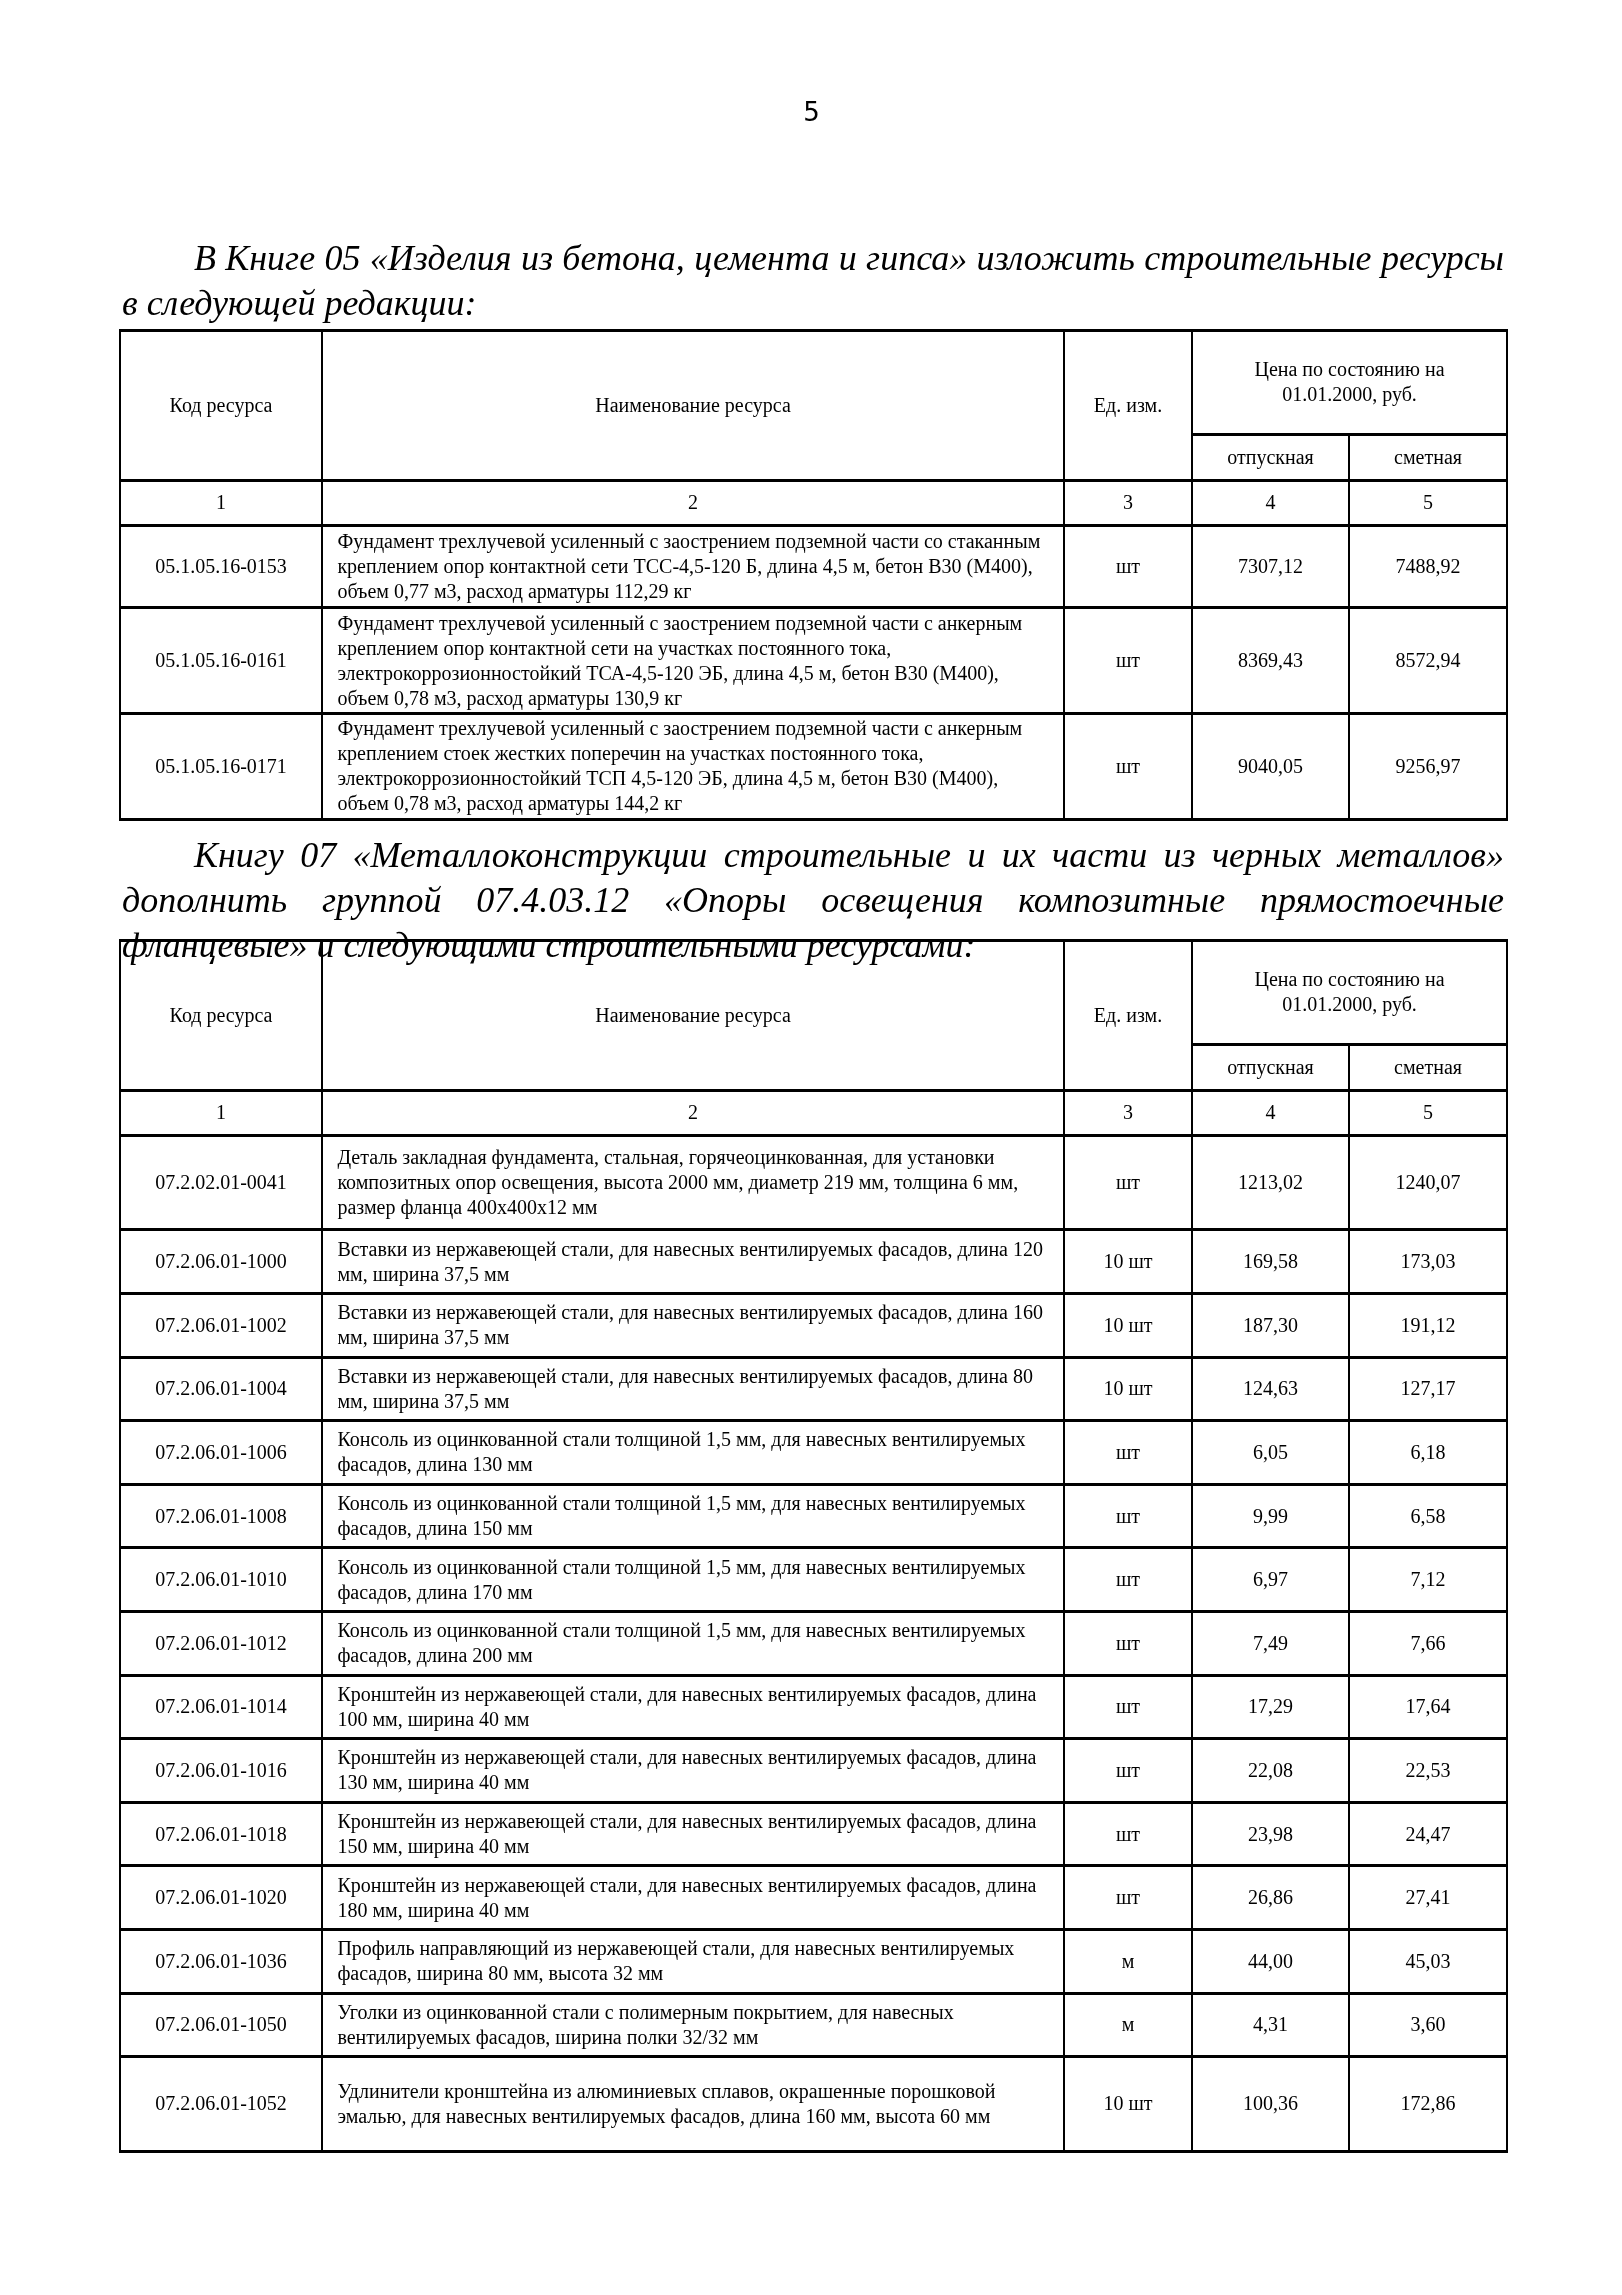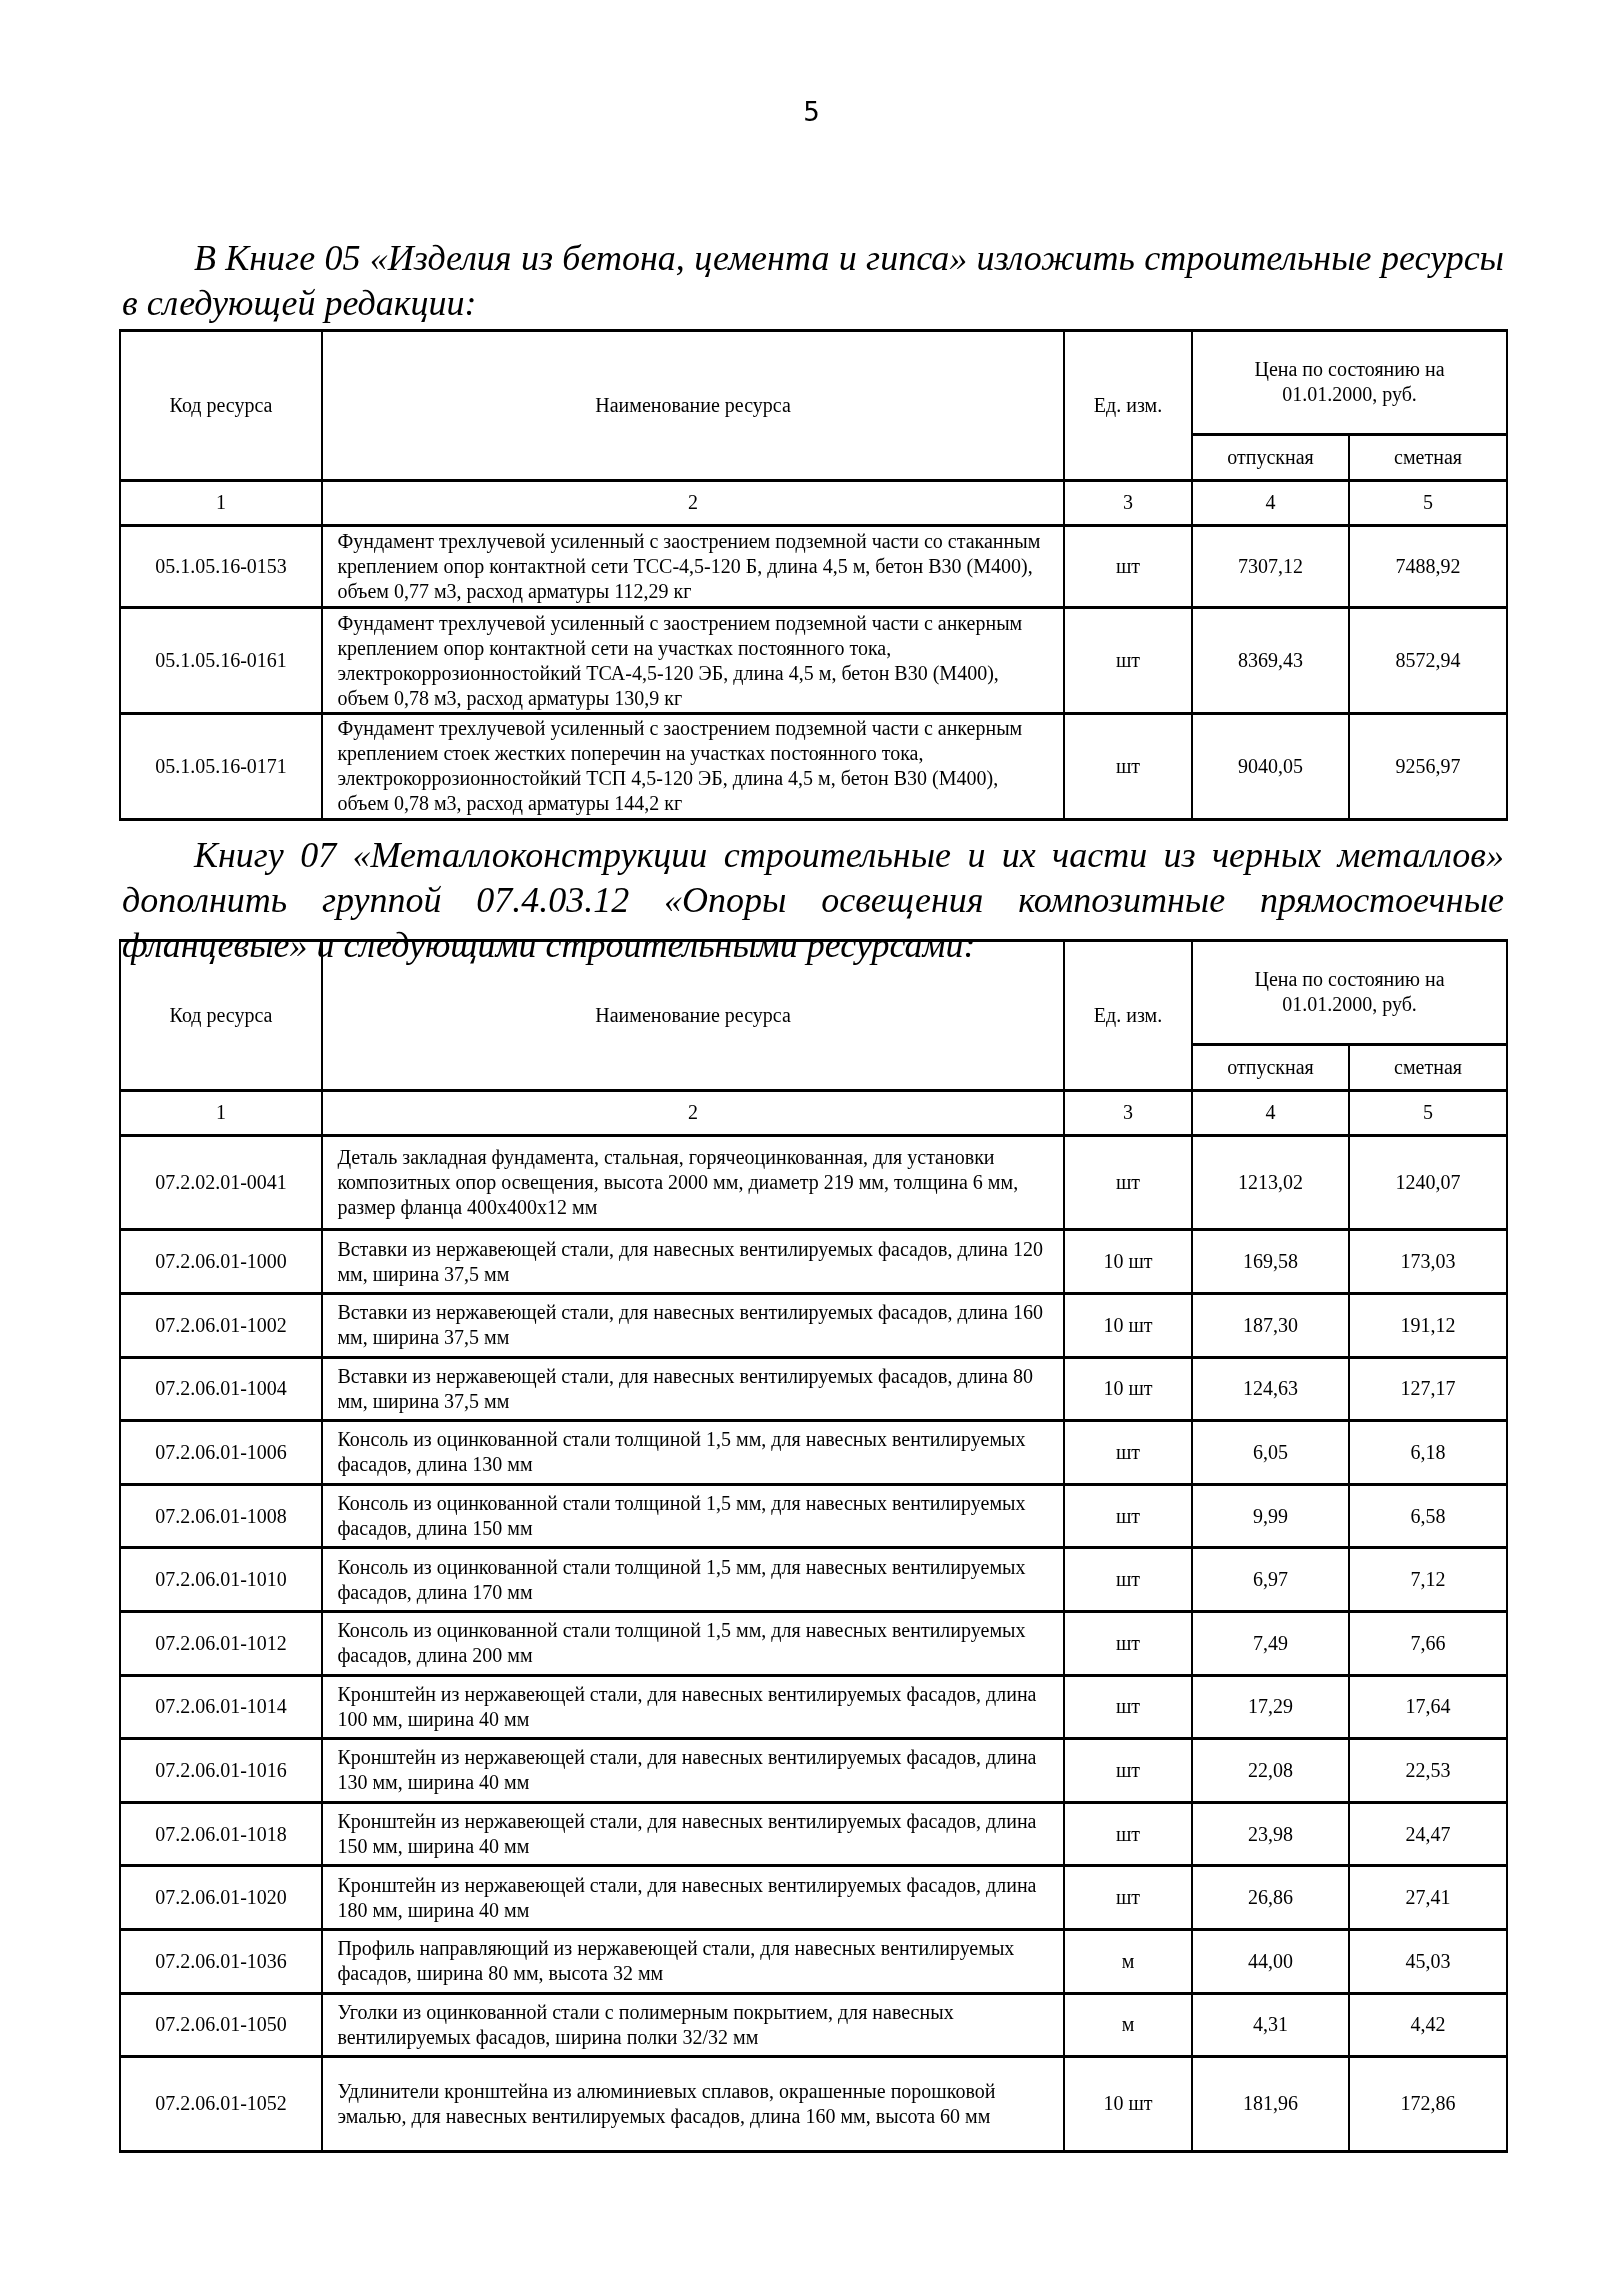--- a/index.html
+++ b/index.html
@@ -224,24 +224,24 @@
         <td class="name">Профиль направляющий из нержавеющей стали, для навесных вентилируемых фасадов, ширина 80 мм, высота 32 мм</td>
         <td>м</td>
         <td>44,00</td>
         <td>45,03</td>
       </tr>
       <tr class="data">
         <td>07.2.06.01-1050</td>
         <td class="name">Уголки из оцинкованной стали с полимерным покрытием, для навесных вентилируемых фасадов, ширина полки 32/32 мм</td>
         <td>м</td>
         <td>4,31</td>
-        <td>4,42</td>
+        <td>3,60</td>
       </tr>
       <tr class="data tall">
         <td>07.2.06.01-1052</td>
         <td class="name">Удлинители кронштейна из алюминиевых сплавов, окрашенные порошковой эмалью, для навесных вентилируемых фасадов, длина 160 мм, высота 60 мм</td>
         <td>10 шт</td>
-        <td>181,96</td>
+        <td>100,36</td>
         <td>172,86</td>
       </tr>
     </tbody>
 </table>
 
 
 </body></html>

